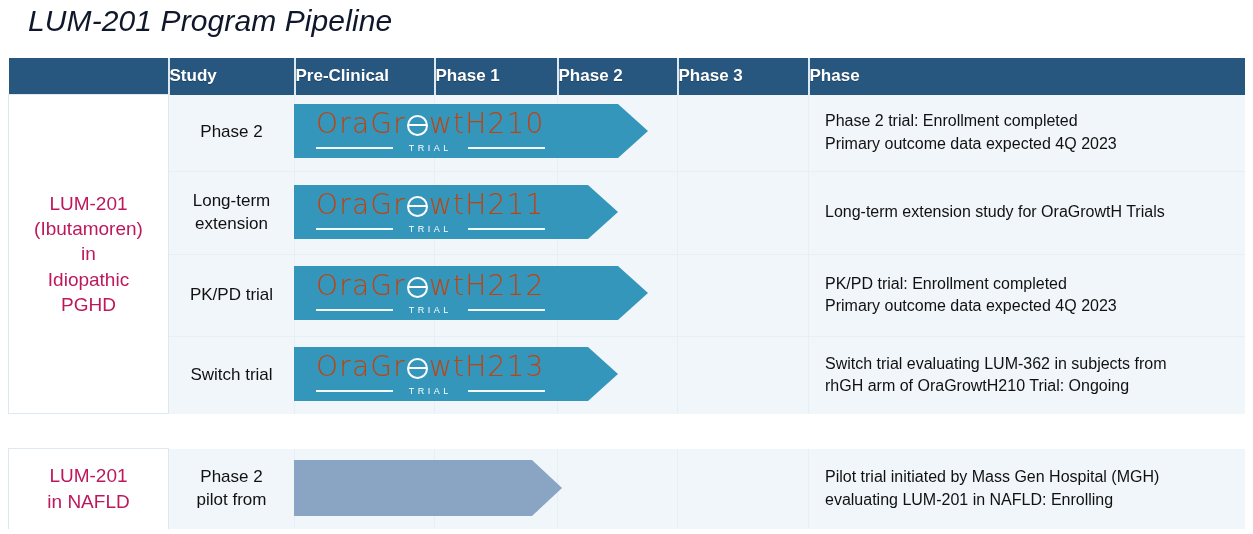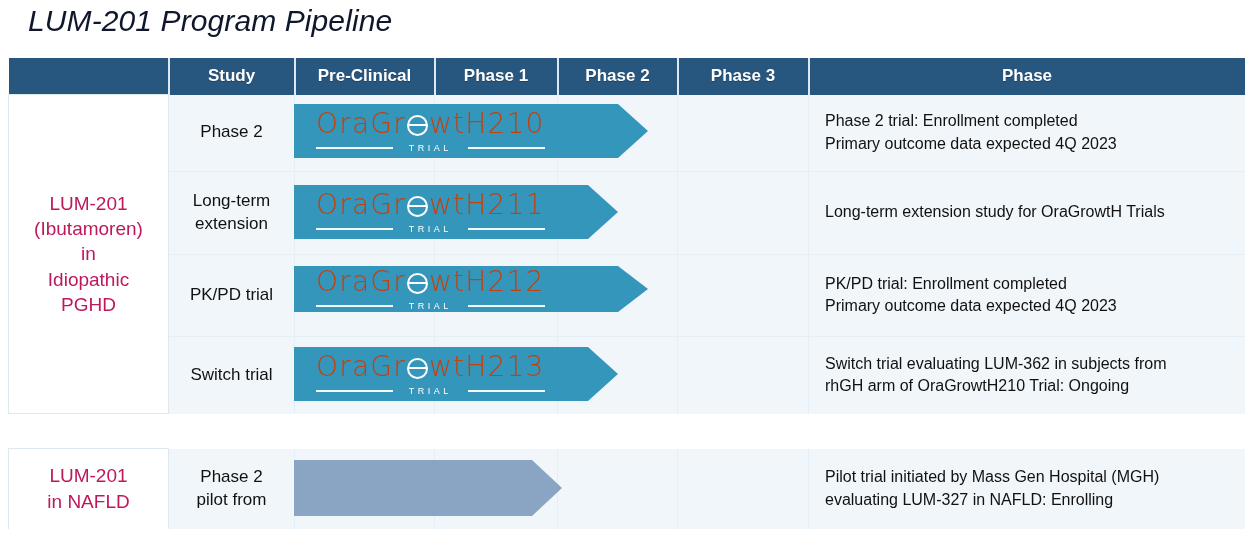--- a/index.html
+++ b/index.html
@@ -50,21 +50,21 @@
     margin: 0;
   }
 
   
   .hdr-row th {
     background: #27567F;
     color: #ffffff;
     font-size: 17px;
     font-weight: bold;
     height: 36px;
-    text-align: center;
+    text-align: left;
     vertical-align: middle;
     border-right: 2px solid #DCE9F2;
     text-shadow: 0 1px 0 rgba(0,0,0,0.25);
   }
   .hdr-row th:last-child { border-right: none; }
   .hdr-row th.blank { background: #27567F; }
 
   
   .pipeline-table td {
     background: #F1F6FA;
@@ -297,21 +297,21 @@
       <td class="study-cell" style="height:80px">
         <span>Phase 2</span><br>
         <span>pilot from</span>
       </td>
       <td class="phase-cell"></td>
       <td class="phase-cell"></td>
       <td class="phase-cell"></td>
       <td class="phase-cell"></td>
       <td class="status-cell">
         <span class="line">Pilot trial initiated by Mass Gen Hospital (MGH)</span>
-        <span class="line">evaluating LUM-327 in NAFLD: Enrolling</span>
+        <span class="line">evaluating LUM-201 in NAFLD: Enrolling</span>
       </td>
     </tr>
   </tbody>
 </table>
 
 <div class="bar-layer">
 
   <div class="bar" style="left:294px; top:104px; width:354px; height:54px;">
     <span class="shape"></span>
     <span class="logo">
@@ -329,21 +329,21 @@
     <span class="logo">
       <span class="logo-word" title="OraGrowtH211">OraGr<span class="oglyph"></span>wtH211</span>
       <span class="logo-trial">
         <span class="rule"></span>
         <span class="tword">TRIAL</span>
         <span class="rule"></span>
       </span>
     </span>
   </div>
 
-  <div class="bar" style="left:294px; top:266px; width:354px; height:46px;">
+  <div class="bar" style="left:294px; top:266px; width:354px; height:54px;">
     <span class="shape"></span>
     <span class="logo">
       <span class="logo-word" title="OraGrowtH212">OraGr<span class="oglyph"></span>wtH212</span>
       <span class="logo-trial">
         <span class="rule"></span>
         <span class="tword">TRIAL</span>
         <span class="rule"></span>
       </span>
     </span>
   </div>

